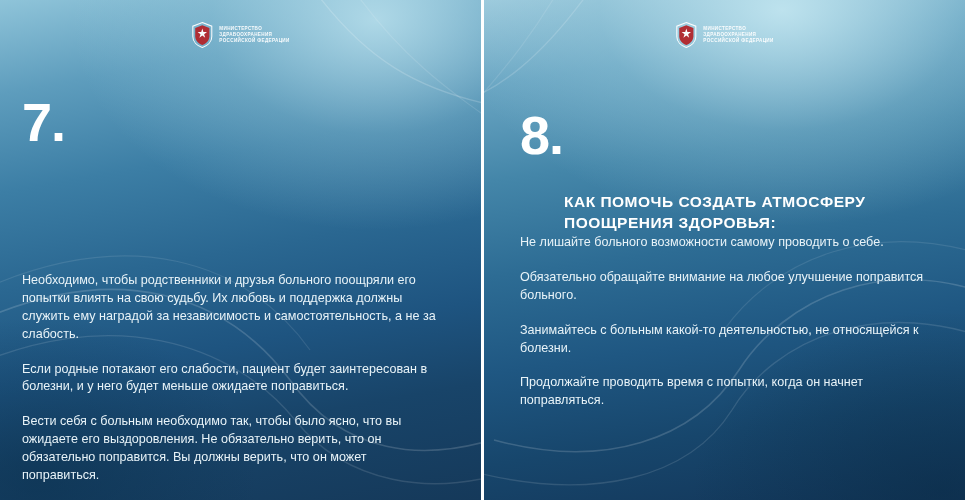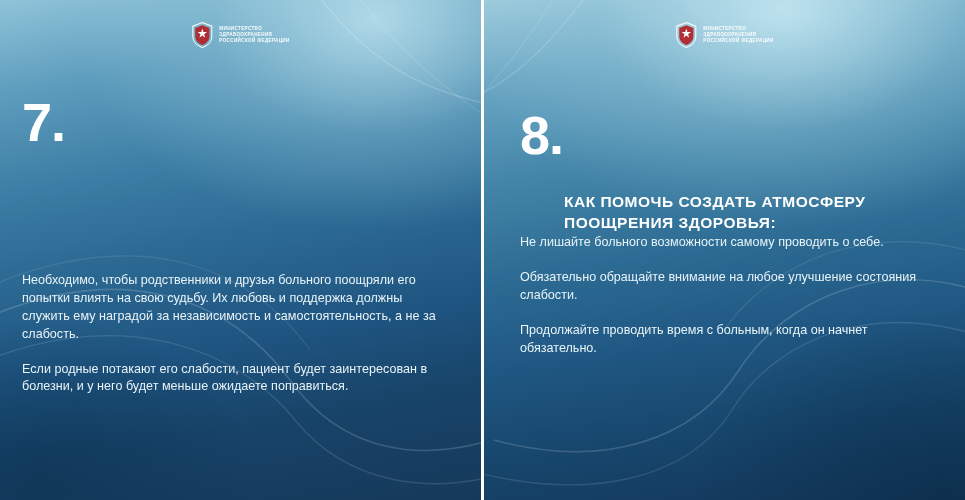--- a/index.html
+++ b/index.html
@@ -146,20 +146,21 @@
         <span>ЗДРАВООХРАНЕНИЯ</span>
         <span>РОССИЙСКОЙ ФЕДЕРАЦИИ</span>
       </span>
     </div>
 
     <div class="slide-number">7.</div>
 
     <div class="body-block">
       <p class="para">Необходимо, чтобы  родственники и друзья больного поощряли его попытки влиять на свою судьбу. Их любовь и поддержка должны служить ему наградой за независимость и самостоятельность, а не за слабость.</p>
       <p class="para">Если родные потакают его слабости, пациент будет заинтересован в болезни, и у него будет меньше ожидаете поправиться.</p>
+      <p class="para">Вести себя с больным необходимо так, чтобы было ясно, что вы ожидаете его выздоровления. Не обязательно верить, что он обязательно поправится. Вы должны верить, что он может поправиться.</p>
     </div>
   </section>
 
   <section class="slide right">
     <div class="slide-bg right"></div>
 
     <svg class="swoosh" viewBox="0 0 481 500" preserveAspectRatio="none">
       <path d="M 520 300 C 400 250, 300 300, 255 370 C 210 440, 120 470, 10 440" fill="none" stroke="rgba(255,255,255,0.16)" stroke-width="1.6"></path>
       <path d="M 520 345 C 395 292, 290 340, 248 410 C 205 478, 110 502, -10 472" fill="none" stroke="rgba(255,255,255,0.12)" stroke-width="1.4"></path>
       <path d="M 520 262 C 390 212, 288 262, 240 330" fill="none" stroke="rgba(255,255,255,0.10)" stroke-width="1.2"></path>
@@ -181,18 +182,19 @@
         <span>РОССИЙСКОЙ ФЕДЕРАЦИИ</span>
       </span>
     </div>
 
     <div class="slide-number">8.</div>
     <h1 class="slide-heading">КАК ПОМОЧЬ СОЗДАТЬ АТМОСФЕРУ
 ПООЩРЕНИЯ ЗДОРОВЬЯ:</h1>
 
     <div class="body-block">
       <p class="para">Не лишайте больного возможности самому проводить о себе.</p>
-      <p class="para">Обязательно обращайте внимание на любое улучшение состояния слабости.</p>
-      <p class="para">Продолжайте проводить время с больным, когда он начнет обязательно.</p>
+      <p class="para">Обязательно обращайте внимание на любое улучшение поправится больного.</p>
+      <p class="para">Занимайтесь с больным какой-то деятельностью, не относящейся к болезни.</p>
+      <p class="para">Продолжайте проводить время с попытки, когда он начнет поправляться.</p>
     </div>
   </section>
 
 </div>
 
 </body></html>

